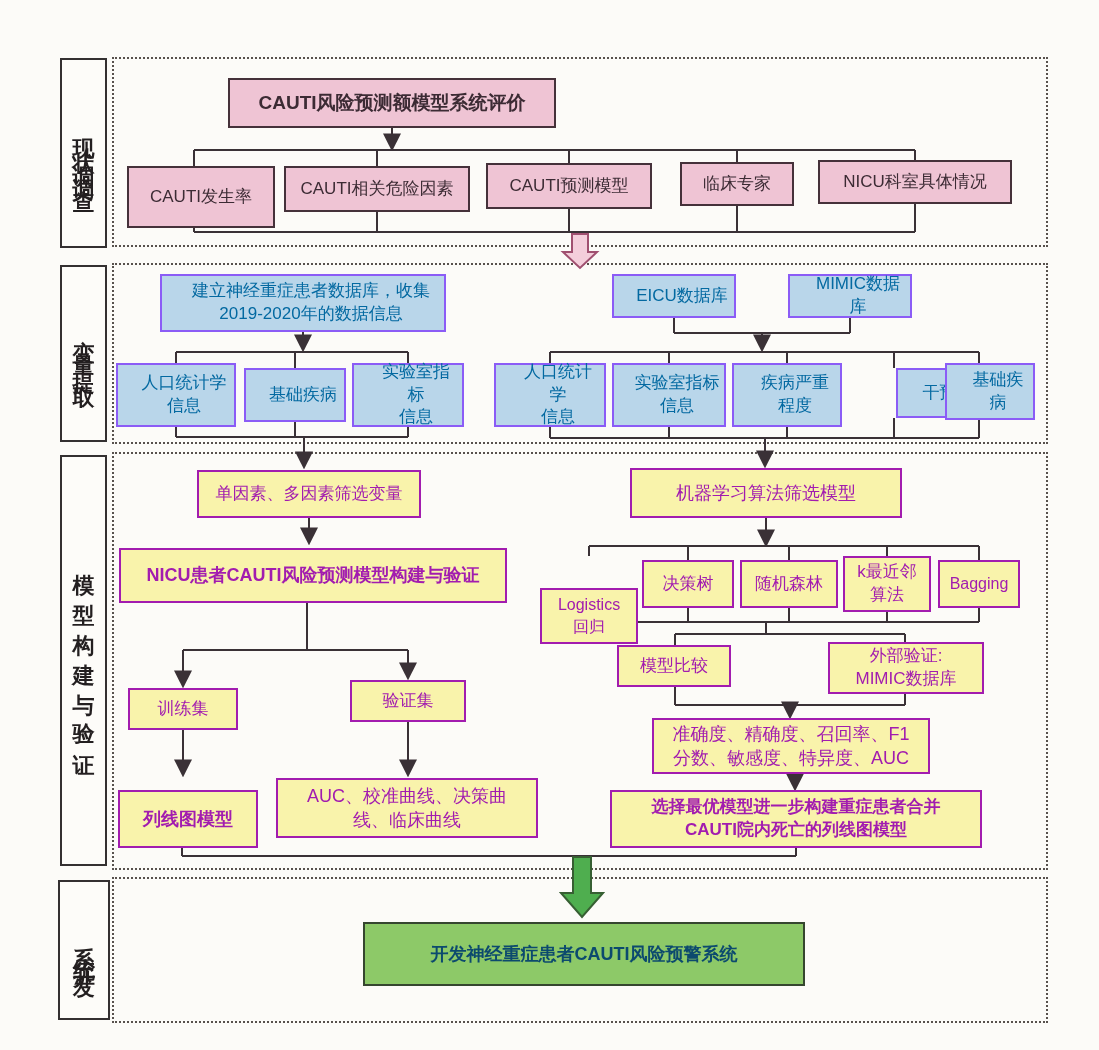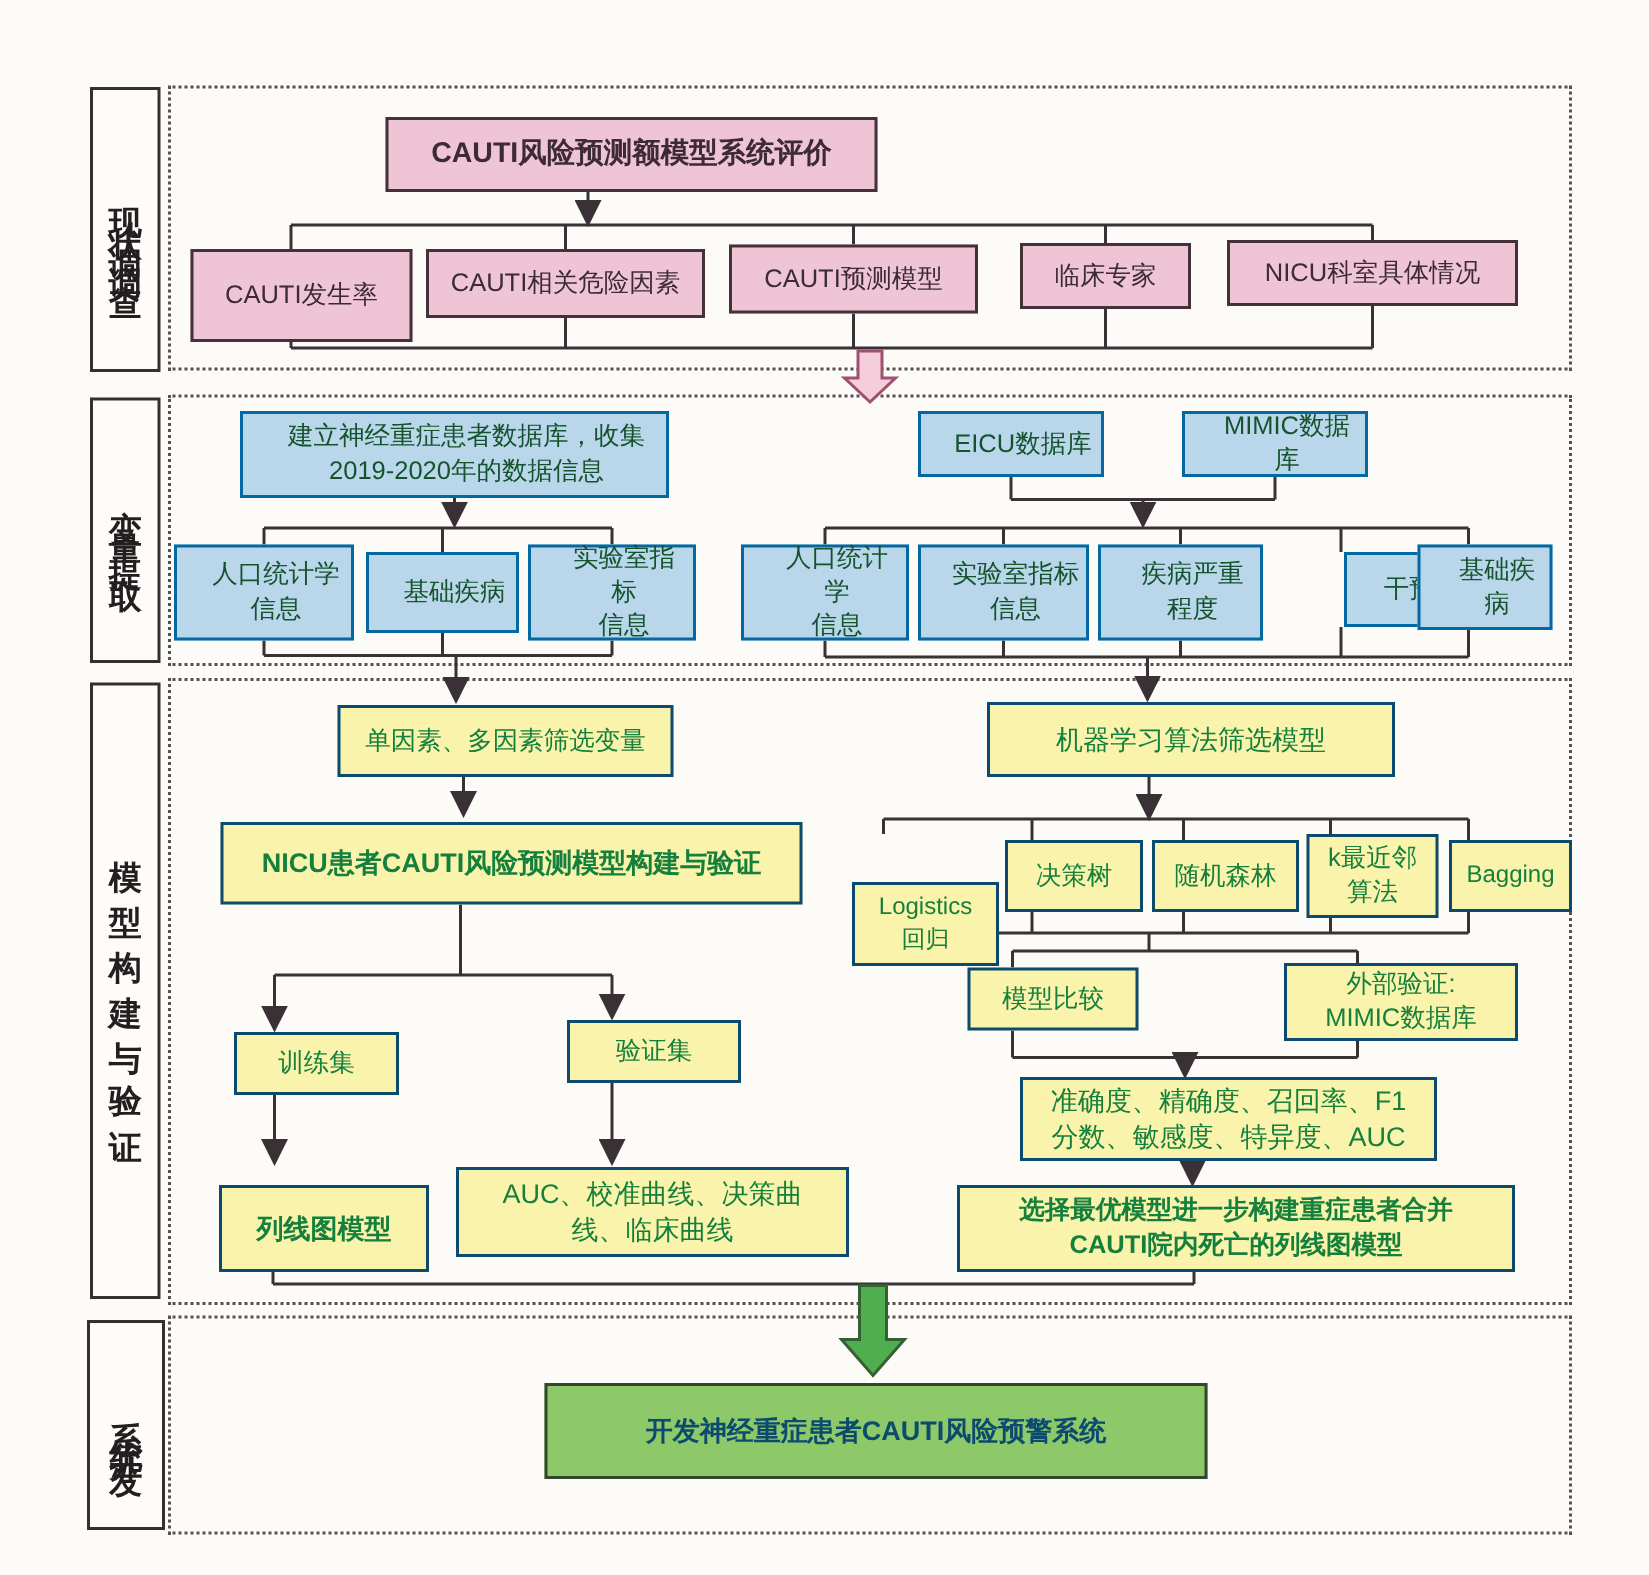--- a/index.html
+++ b/index.html
@@ -19,25 +19,25 @@
     writing-mode:vertical-rl;text-orientation:upright;
     font-size:22px;font-weight:bold;color:#231f20;
   }
   .connectors{position:absolute;left:0;top:0;z-index:2;}
   .node{
     position:absolute;z-index:3;box-sizing:border-box;
     display:flex;align-items:center;justify-content:center;text-align:center;
     white-space:pre-line;line-height:1.35;font-size:17px;padding:2px 4px;
   }
   .pink{background:#efc4d4;border:2px solid #45313a;color:#3c2b34;}
-  .blue{background:#b9d6ea;border:2px solid #0369a1;color:#14532d;padding-left:20px;}
-  .yellow{background:#f9f3ab;border:2px solid #0c4a6e;color:#15803d;margin-left:28px;}
+  .blue{background:#b9d6ea;border:2px solid #8b5cf6;color:#0369a1;padding-left:20px;}
+  .yellow{background:#f9f3ab;border:2px solid #a21caf;color:#a21caf;}
   .green{background:#8dc968;border:2px solid #35462f;color:#0c4a6e;}
   .bold{font-weight:bold;}
-  .lg{font-size:19px;margin-left:29px;}
+  .lg{font-size:19px;}
   .md{font-size:18px;}
   .sm{font-size:16px;}
 </style>
 </head>
 <body>
 
 <div class="canvas">
 
   <div class="dashed-region" style="left:112px;top:57px;width:936px;height:190px"></div>
   <div class="dashed-region" style="left:112px;top:263px;width:936px;height:181px"></div>

